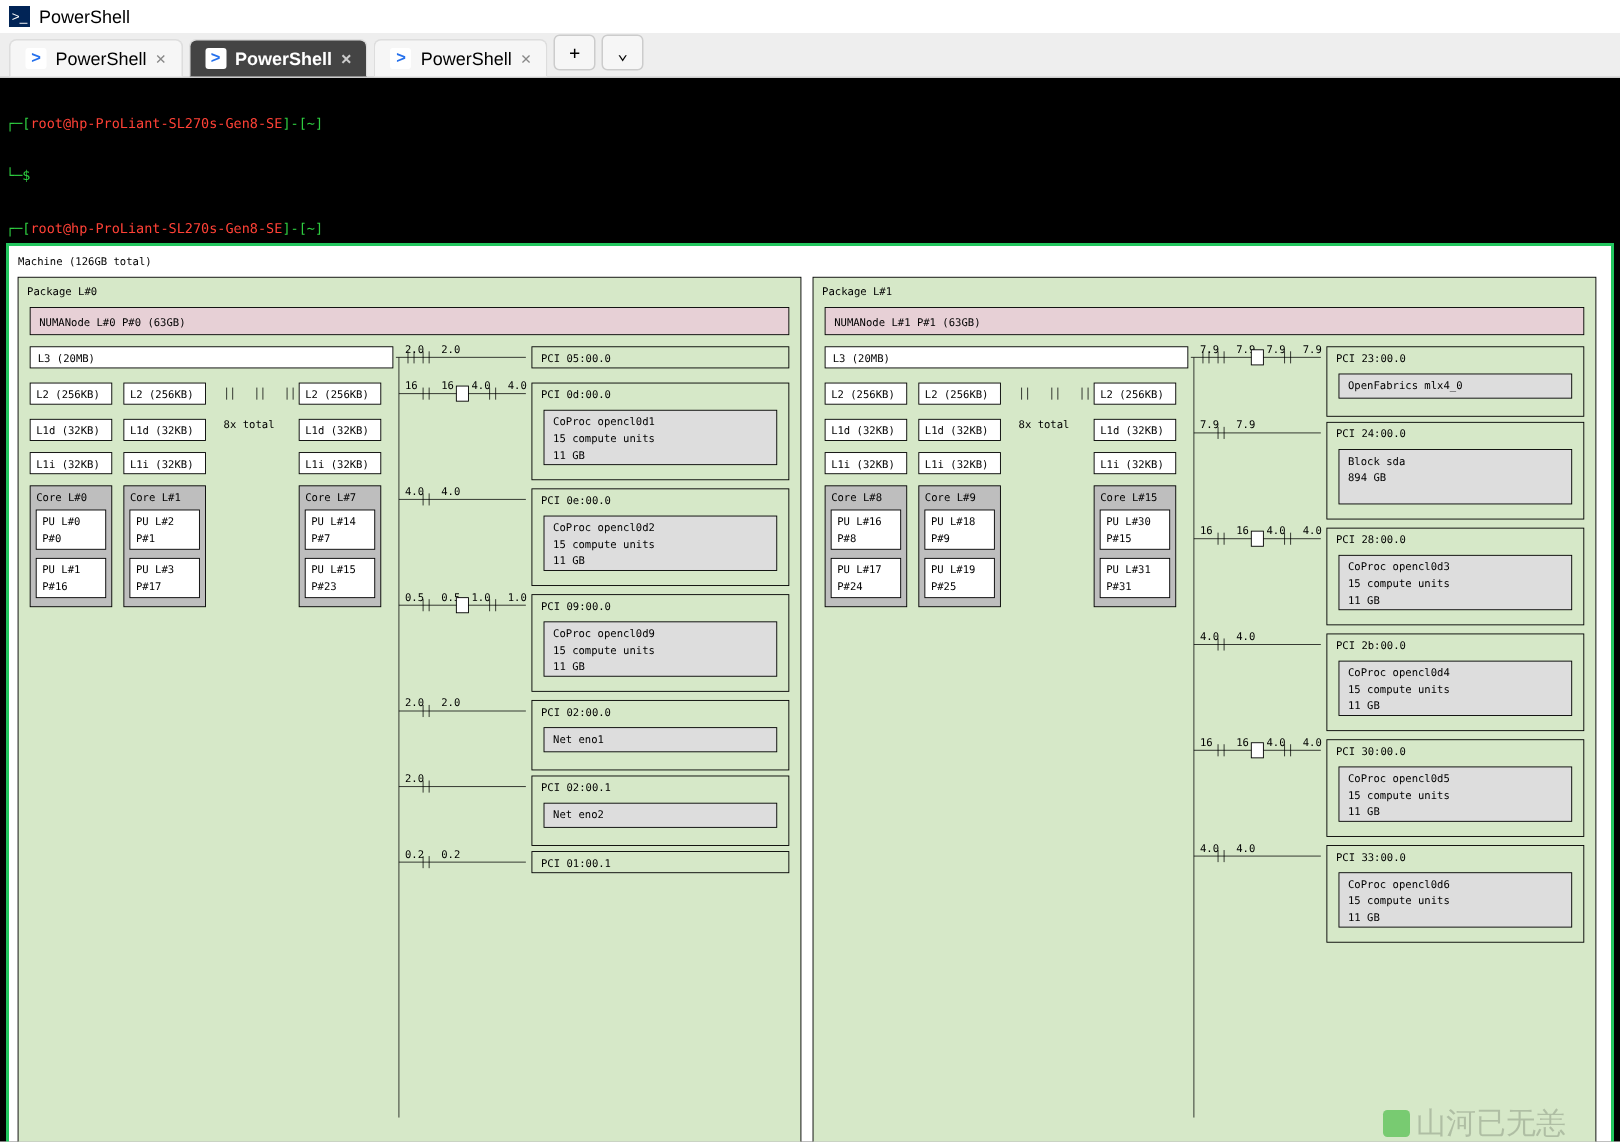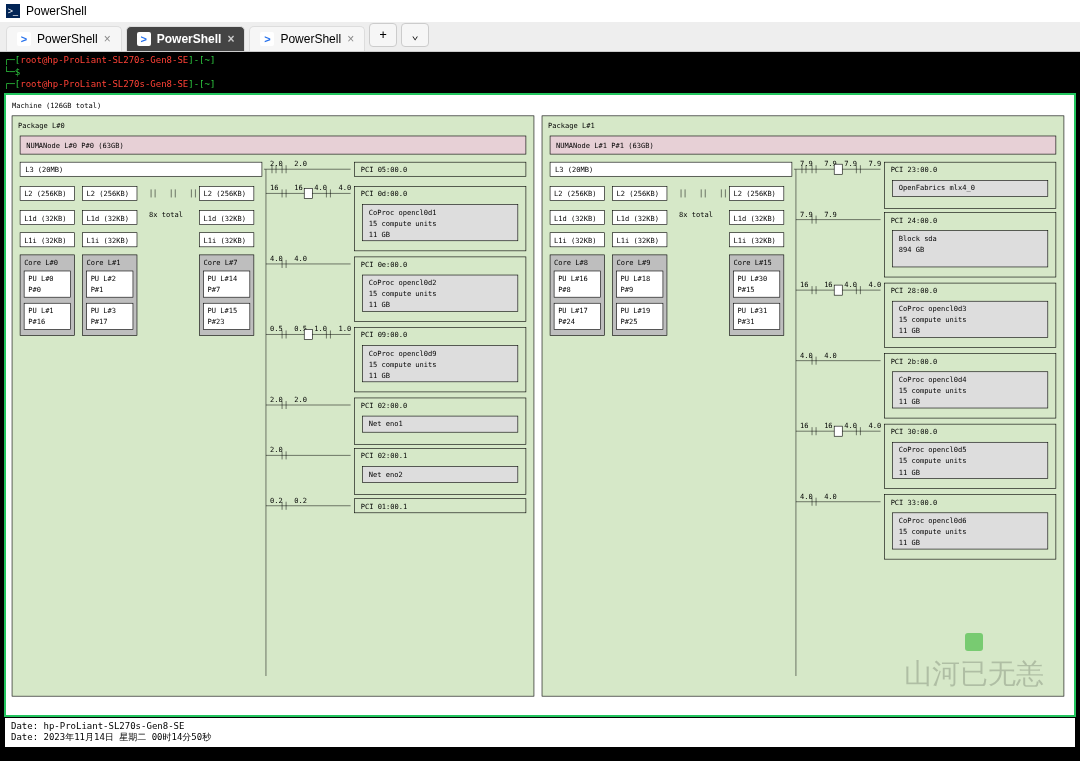--- a/index.html
+++ b/index.html
@@ -16,41 +16,41 @@
   .tab .ps-icon { width: 14px; height: 14px; background: #fff; display: inline-flex; align-items: center; justify-content: center; color: #2671ec; font-weight: bold; font-size: 11px; border-radius: 2px; }
   .tab .close { font-size: 12px; color: #888; }
   .tab.active .close { color: #ccc; }
   .newtab, .droptab { width: 28px; height: 24px; display: flex; align-items: center; justify-content: center; border: 1px solid #ccc; border-radius: 4px; background: #f6f6f6; margin-bottom: 4px; font-size: 12px; }
 
   
   .terminal { background: #000; color: #ccc; padding: 2px 4px; font-size: 9px; line-height: 12px; }
   .prompt-bracket { color: #2ecc40; }
   .prompt-user { color: #ff4136; }
   .prompt-sep { color: #2ecc40; }
-  .term-line { white-space: pre; }
+  .term-line { white-space: pre; margin-top: 23px; }
 
   
   .lstopo-wrap { background: #fff; border: 2px solid #22c55e; margin: 1px 4px; height: 624px; position: relative; overflow: hidden; }
   .lstopo-svg { width: 100%; height: 100%; }
 
   .box { stroke: #000; stroke-width: 0.6; }
   .package { fill: #d6e8c8; }
   .numa { fill: #e7d0d6; }
   .cache { fill: #fff; }
   .core { fill: #bebebe; }
   .pu { fill: #fff; }
   .pcibridge { fill: #fff; }
   .pci { fill: #d6e8c8; }
   .osdev { fill: #ddd; }
   .txt { font-family: monospace; font-size: 7px; fill: #000; }
   .lnk { stroke: #000; stroke-width: 0.5; fill: none; }
 
   .footer { background: #fff; border: 1px solid #000; border-top: none; margin: 0 4px; padding: 3px 6px; font-size: 9px; }
 
-  .watermark { position: absolute; right: 30px; bottom: 22px; font-size: 28px; color: rgba(0,0,0,0.18); font-family: sans-serif; display:flex; align-items:center; gap:4px; pointer-events:none;flex-direction:column;}
+  .watermark { position: absolute; right: 30px; bottom: 22px; font-size: 20px; color: rgba(0,0,0,0.18); font-family: sans-serif; display:flex; align-items:center; gap:4px; pointer-events:none;}
   .watermark .wm-logo { width: 18px; height: 18px; background: #1aad19; border-radius: 3px; opacity:0.5;}
 </style>
 </head>
 <body>
 
 <div class="titlebar">
   <span class="icon">&gt;_</span>
   <span>PowerShell</span>
 </div>
 

